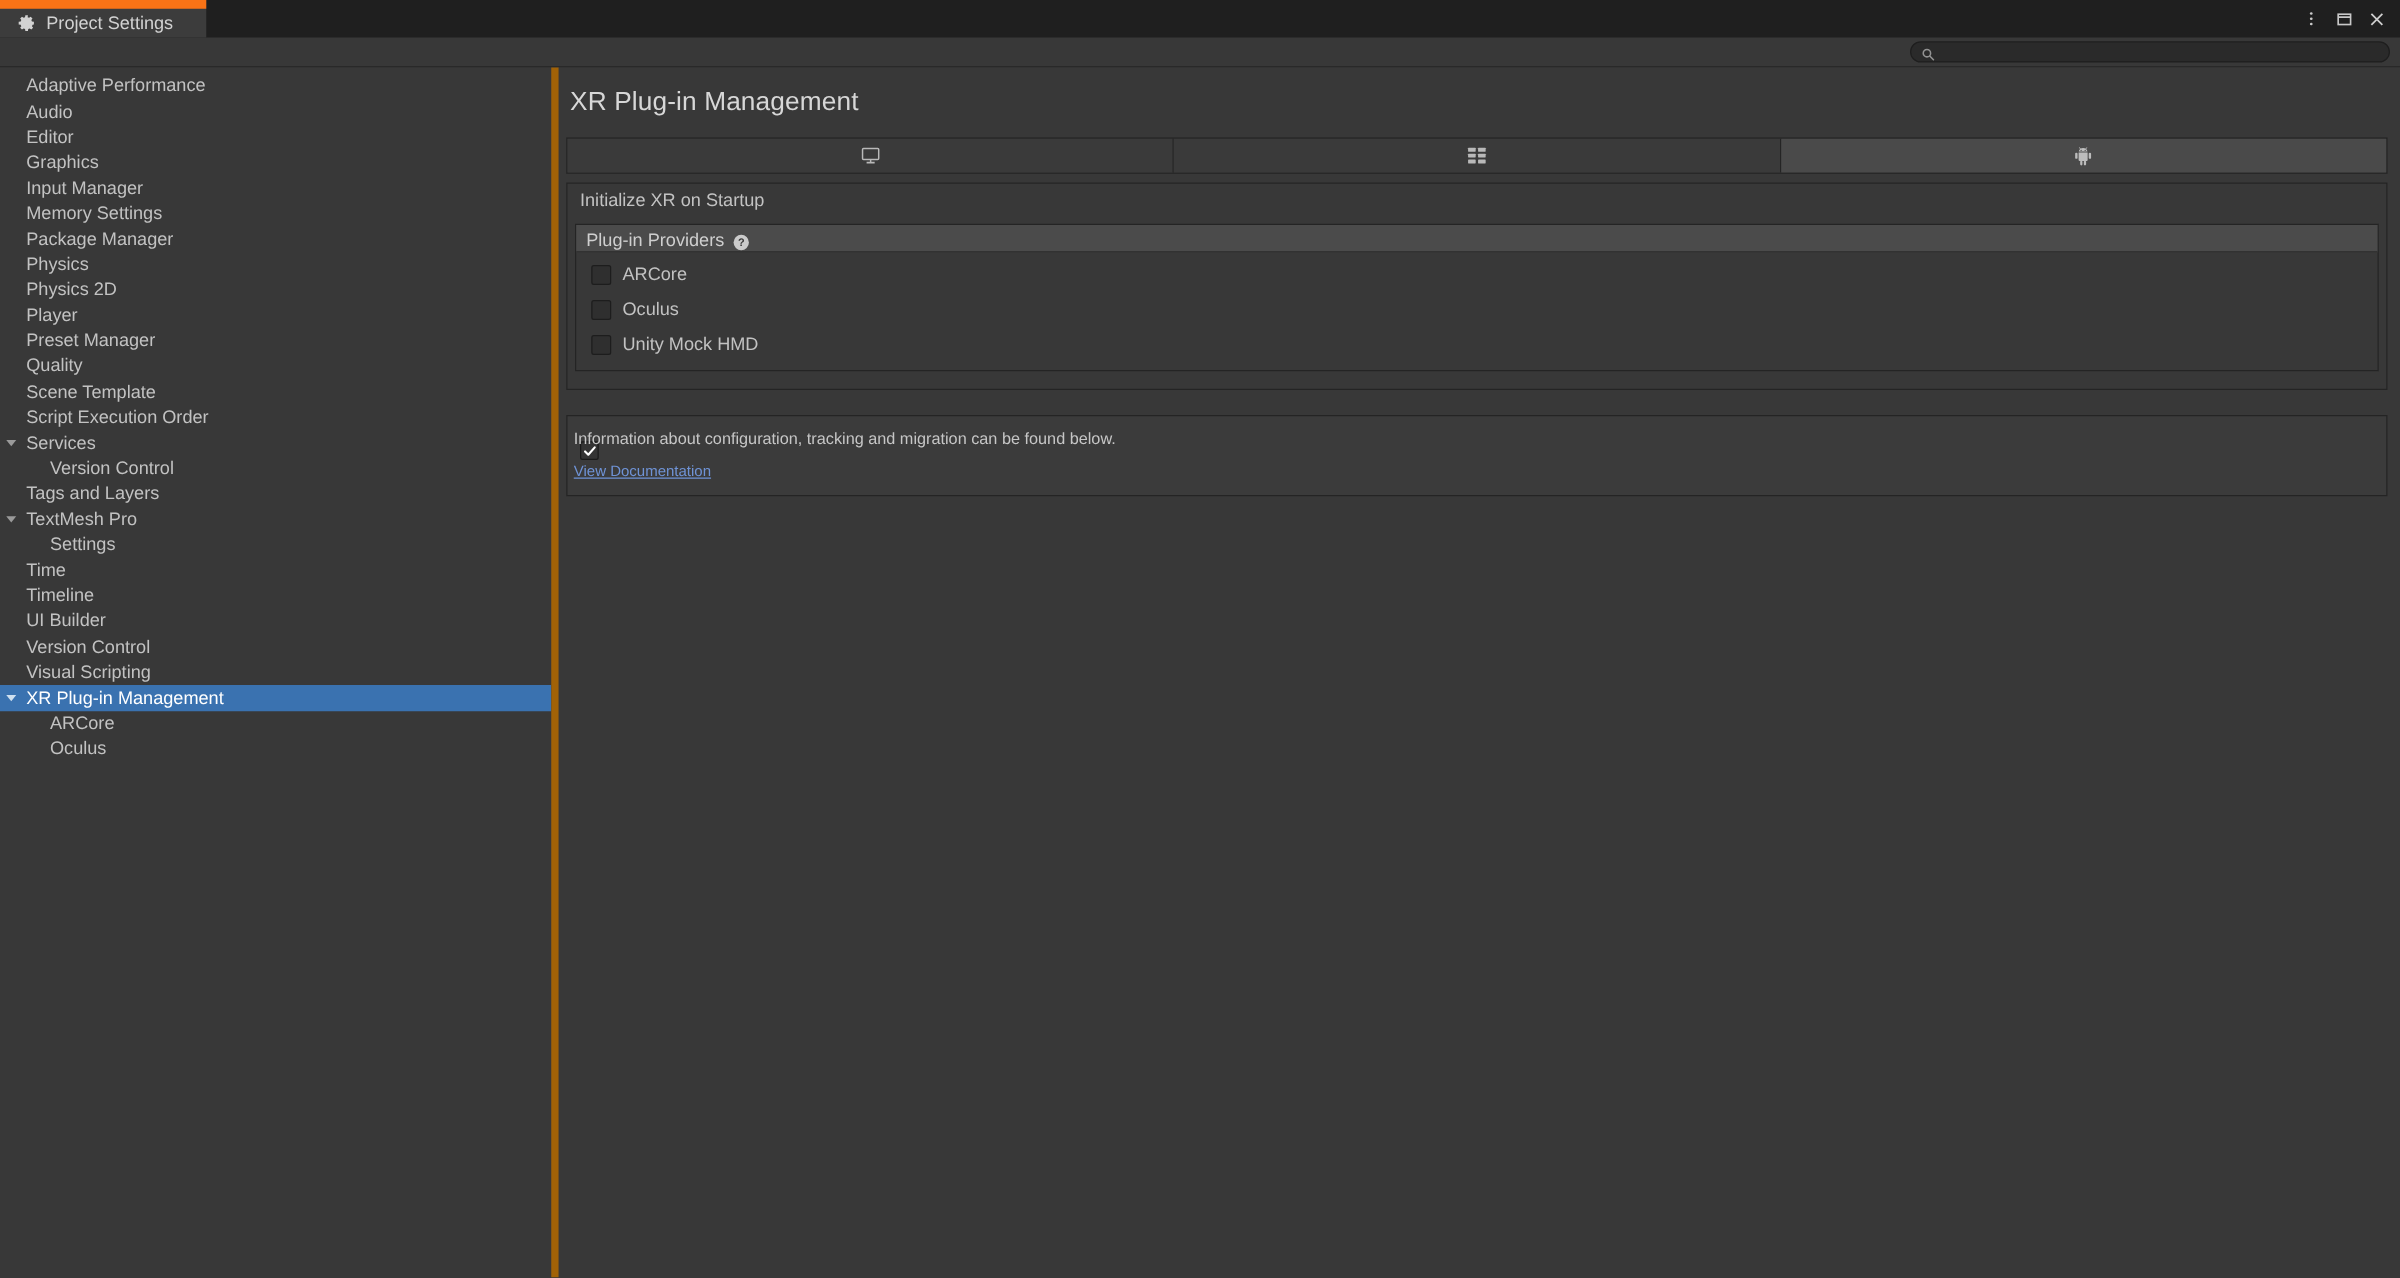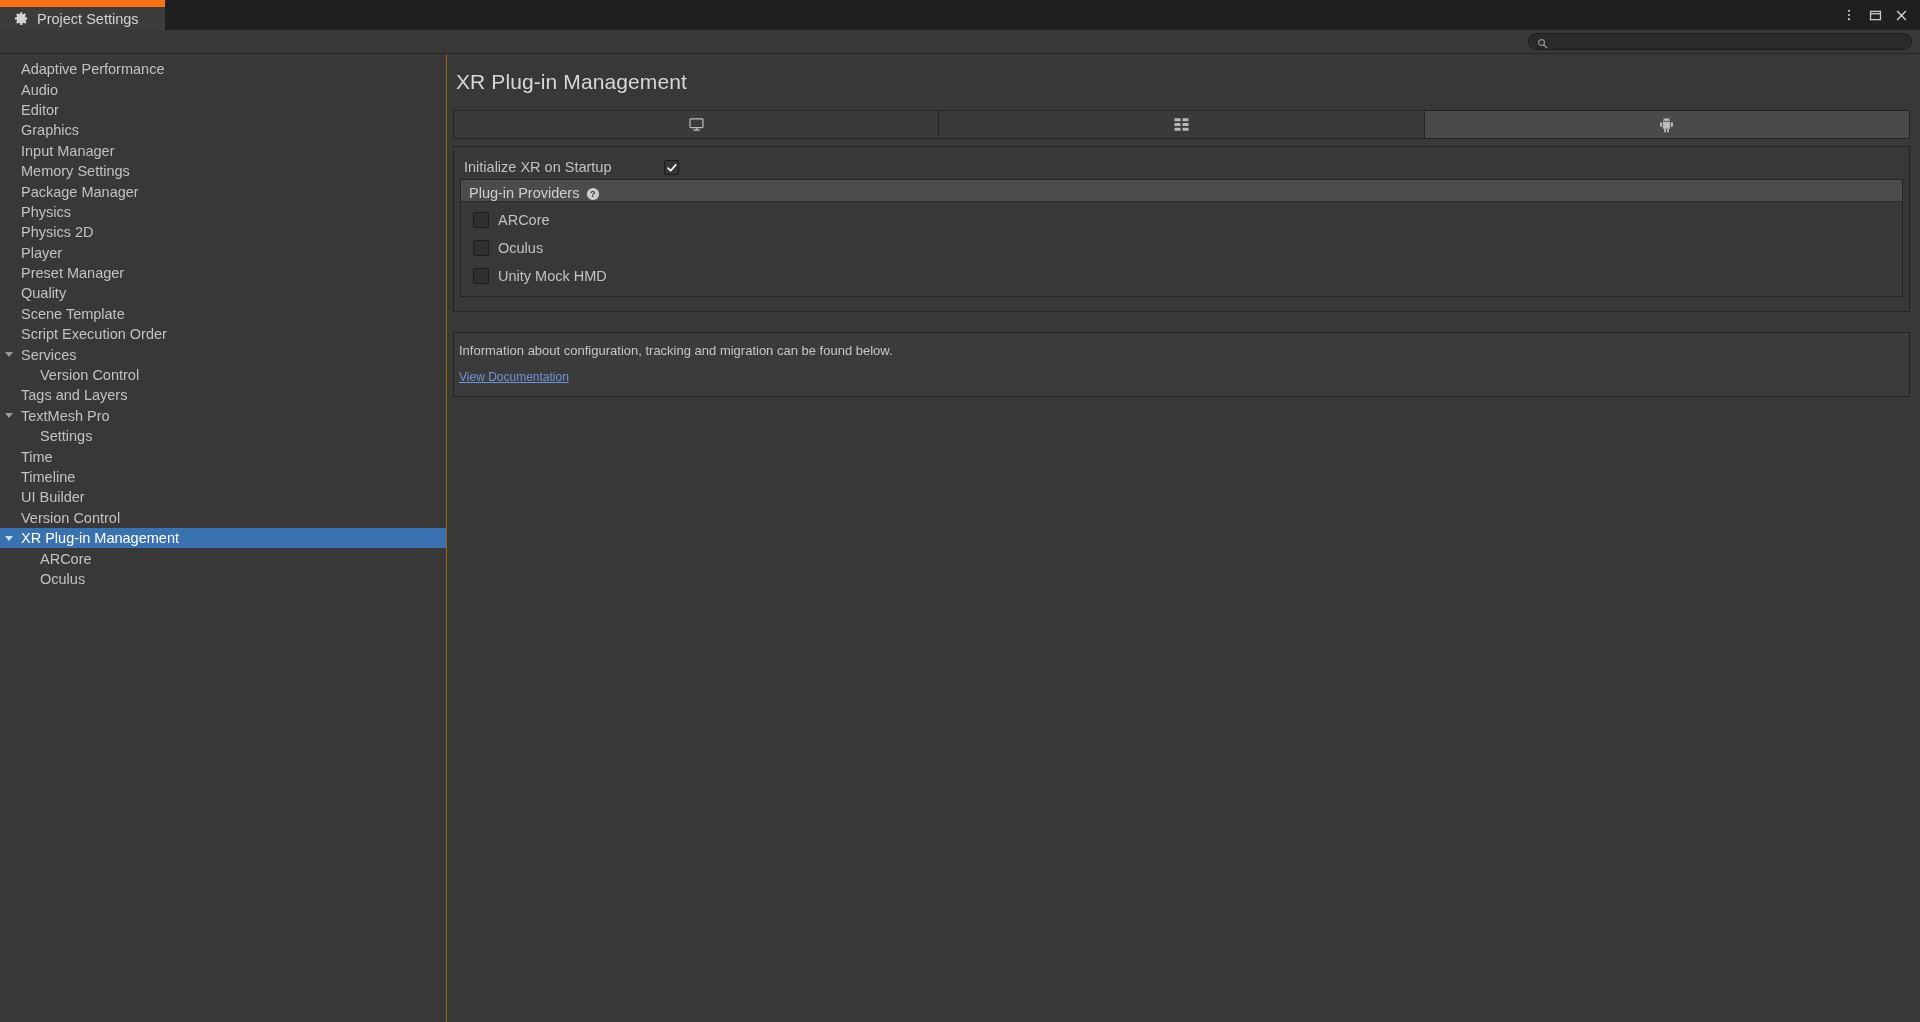--- a/index.html
+++ b/index.html
@@ -107,21 +107,21 @@
     flex: 1 1 auto;
     display: flex;
     min-height: 0;
   }
 
   
   .sidebar {
     width: 447px;
     flex: 0 0 447px;
     background: #383838;
-    border-right: 1px solid #a16207;
+    border-right: 6px solid #a16207;
     padding-top: 5px;
     overflow: hidden;
     position: relative;
   }
 
   .tree-item {
     height: 20.4px;
     display: flex;
     align-items: center;
     font-size: 14.5px;
@@ -191,24 +191,25 @@
     background: #3a3a3a;
   }
   .ptab:last-child { border-right: 0; }
   .ptab.active { background: #4a4a4a; }
   .ptab svg { display: block; }
 
   
   .field-row {
     height: 22px;
     display: flex;
-    align-items: flex-end;
+    align-items: flex-start;
     font-size: 14.5px;
     color: #c2c2c2;
     padding-left: 4px;
+    flex-direction: column;
   }
   .field-row .flabel { width: 200px; flex: 0 0 200px; }
 
   .cbx {
     width: 15px; height: 15px;
     flex: 0 0 15px;
     background: #2a2a2a;
     border: 1px solid #1a1a1a;
     border-radius: 2px;
     display: flex;
@@ -427,20 +428,24 @@
             <span class="tree-arrow"></span>
             <span class="tree-label">Timeline</span>
           </div>
           <div class="tree-item depth0">
             <span class="tree-arrow"></span>
             <span class="tree-label">UI Builder</span>
           </div>
           <div class="tree-item depth0">
             <span class="tree-arrow"></span>
             <span class="tree-label">Version Control</span>
+          </div>
+          <div class="tree-item depth0">
+            <span class="tree-arrow"></span>
+            <span class="tree-label">Visual Scripting</span>
           </div>
           <div class="tree-item depth0 selected" style="background: rgb(58, 114, 176);">
             <span class="tree-arrow">
               <span class="caret"></span>
             </span>
             <span class="tree-label">XR Plug-in Management</span>
           </div>
           <div class="tree-item depth1">
             <span class="tree-arrow"></span>
             <span class="tree-label">ARCore</span>

